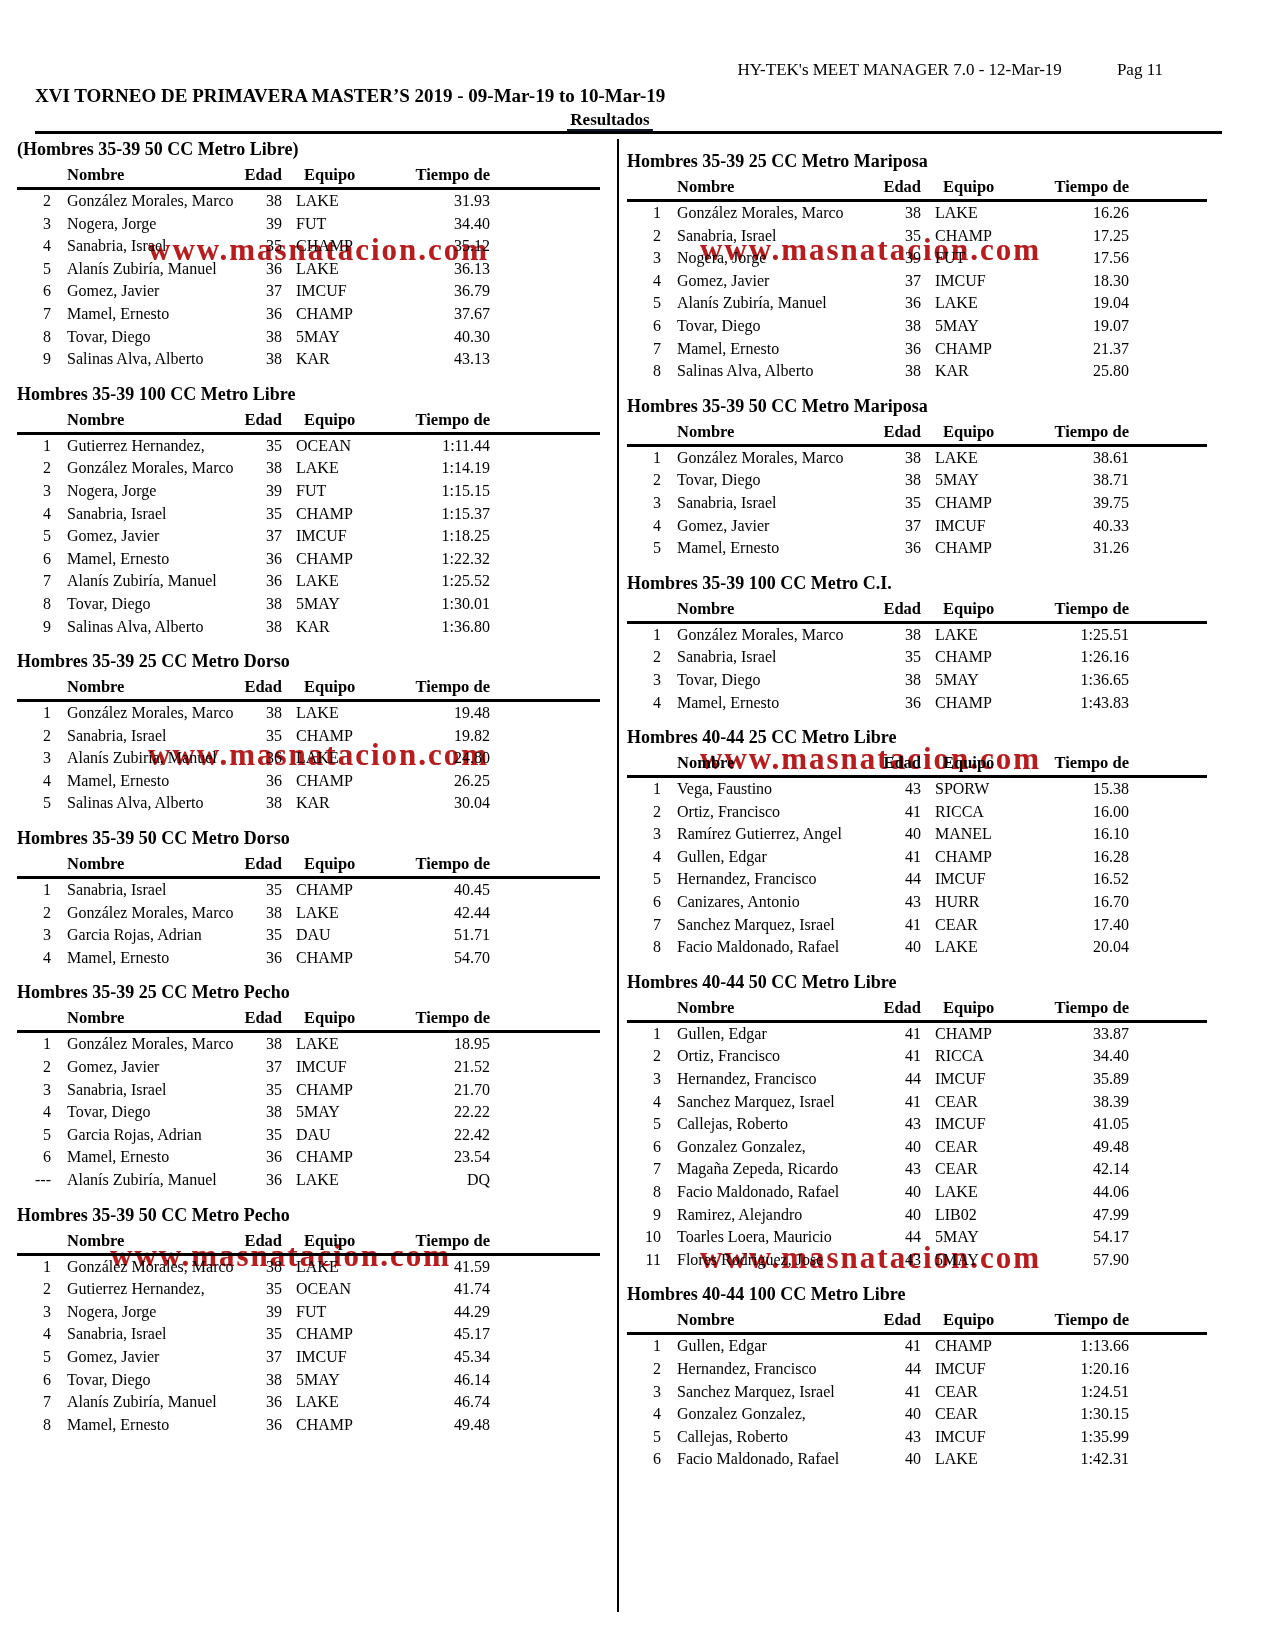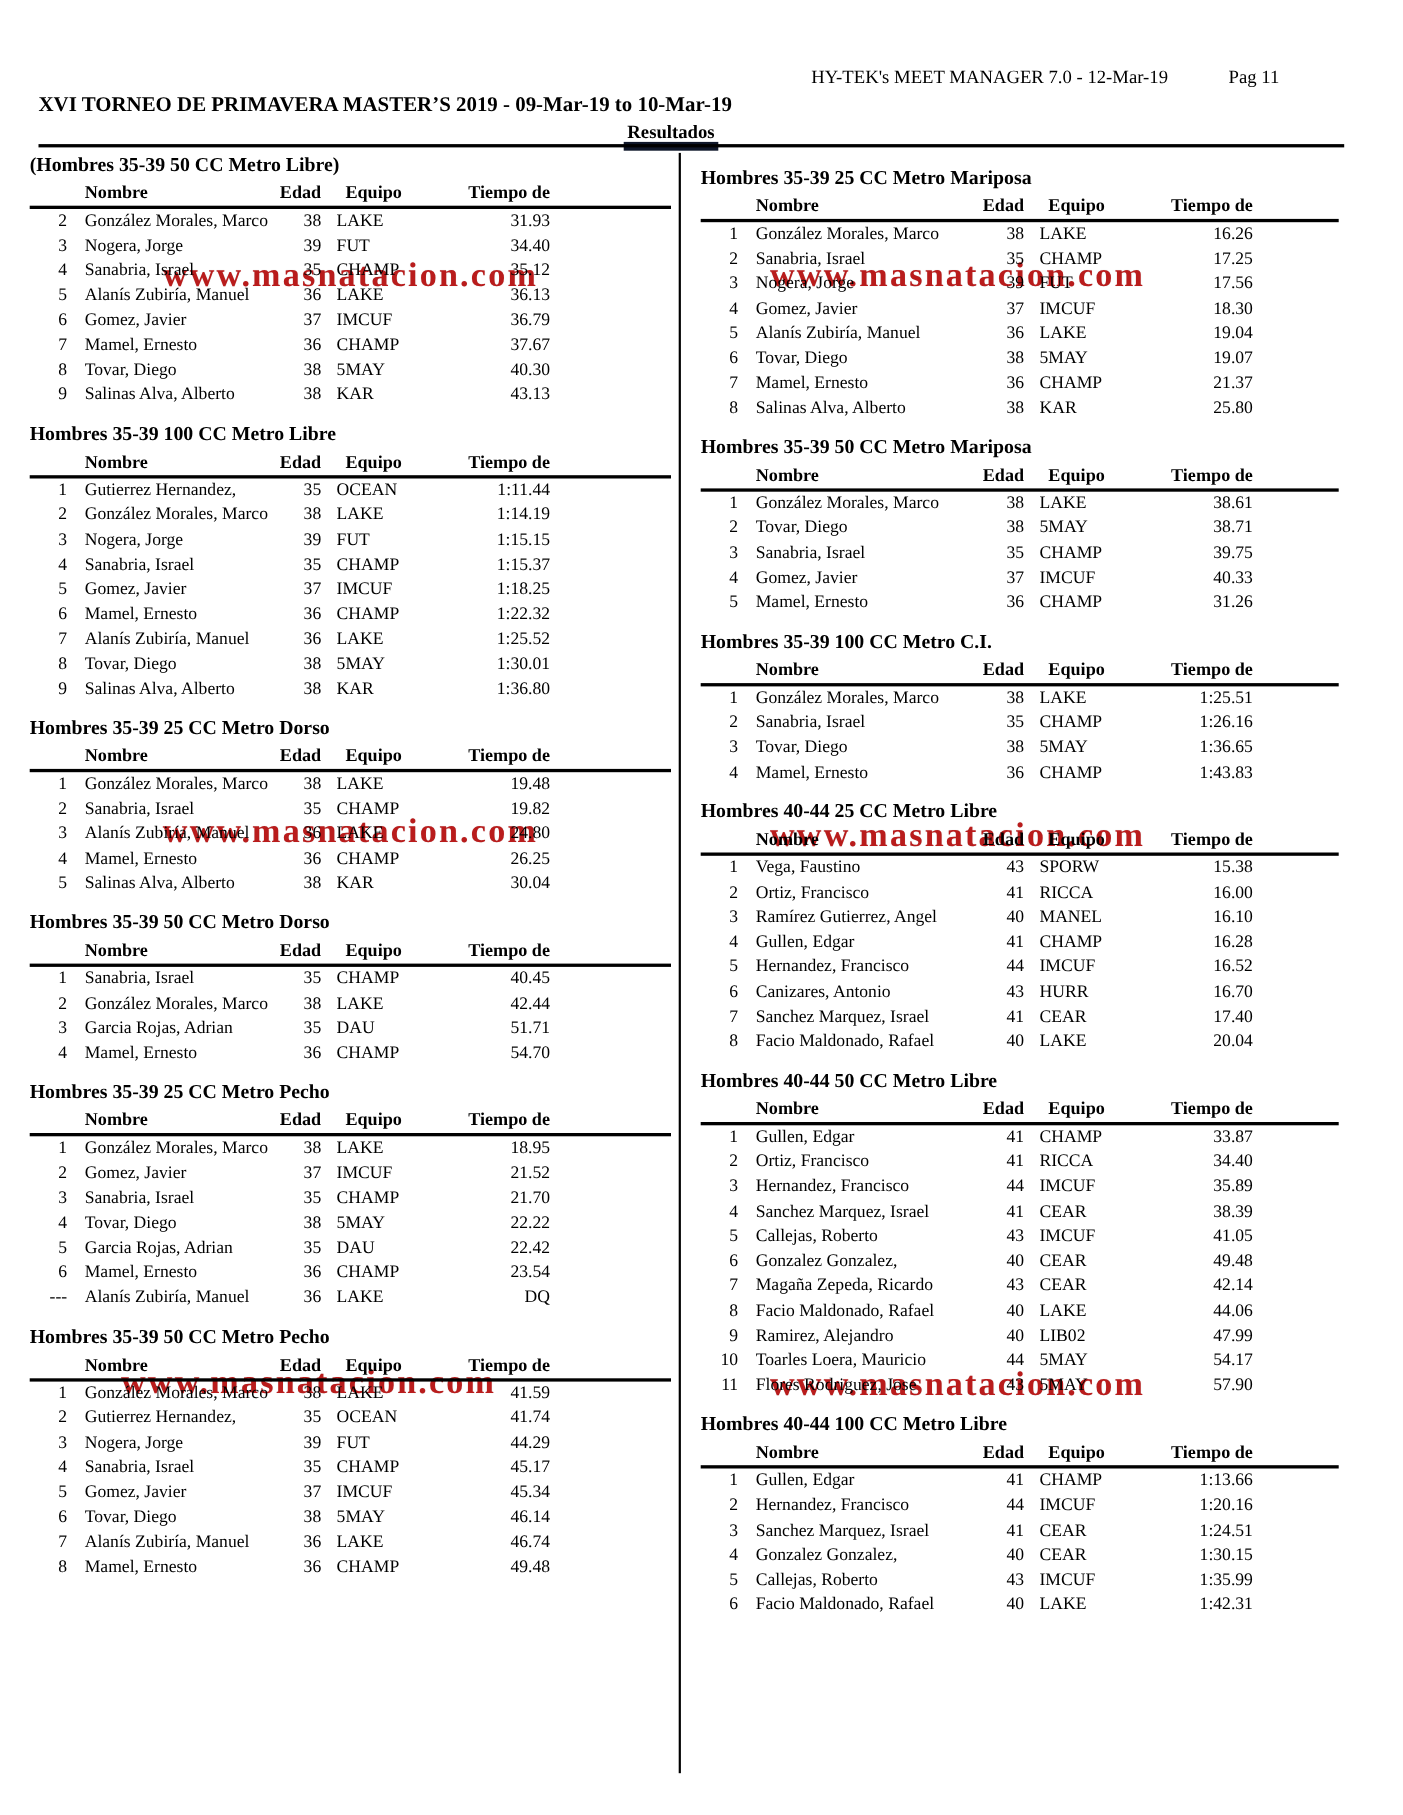--- a/index.html
+++ b/index.html
@@ -7,26 +7,26 @@
   .page{position:relative;width:1275px;height:1650px;background:#ffffff;
         font-family:"Liberation Serif",serif;color:#000;overflow:hidden}
   .watermark{position:absolute;font-size:31px;font-weight:bold;letter-spacing:2px;
              color:#b91c1c;text-shadow:0 0 1px #d9d9d9;white-space:nowrap;z-index:0;user-select:none}
   .hdr-meta{position:absolute;top:60px;right:112px;font-size:17px;z-index:2;white-space:nowrap}
   .hdr-meta .pag{margin-left:55px}
   .hdr-title{position:absolute;top:85px;left:35px;width:1150px;text-align:left;
              font-weight:bold;font-size:19px;z-index:2}
   .hdr-sub{position:absolute;top:110px;left:35px;width:1150px;text-align:center;
            font-weight:bold;font-size:17px;z-index:2}
-  .hdr-sub span{border-bottom:8px solid #0f172a;padding:0 3px}
+  .hdr-sub span{border-bottom:2px solid #0f172a;padding:0 3px}
   .top-rule{position:absolute;top:131px;left:35px;width:1187px;border-top:3px solid #000;z-index:2}
   .divider{position:absolute;left:617px;top:139px;width:2px;height:1473px;background:#000;z-index:2}
   .columns{position:absolute;top:136px;left:0;width:1275px;display:flex;align-items:flex-start;z-index:1}
   .col{flex:none}
-  .col-a{width:583px;margin-left:27px}
+  .col-a{width:583px;margin-left:17px}
   .col-b{width:580px;margin-left:27px;padding-top:12px}
   .sec-title{font-weight:bold;font-size:18px;margin-top:13px;margin-bottom:2px;white-space:nowrap}
   .section:first-child .sec-title{margin-top:3px}
   .row{display:flex;line-height:22.6px;font-size:16px}
   .col-a .row{padding-right:110px}
   .col-b .row{padding-right:78px}
   .row.hdr{font-weight:bold;font-size:16.5px;border-bottom:3px solid #000;line-height:25px}
   .c-rank{flex:none;width:34px;text-align:right;white-space:nowrap}
   .c-name{flex:1;padding-left:16px;white-space:nowrap}
   .c-age{flex:none;width:44px;text-align:right;white-space:nowrap}

